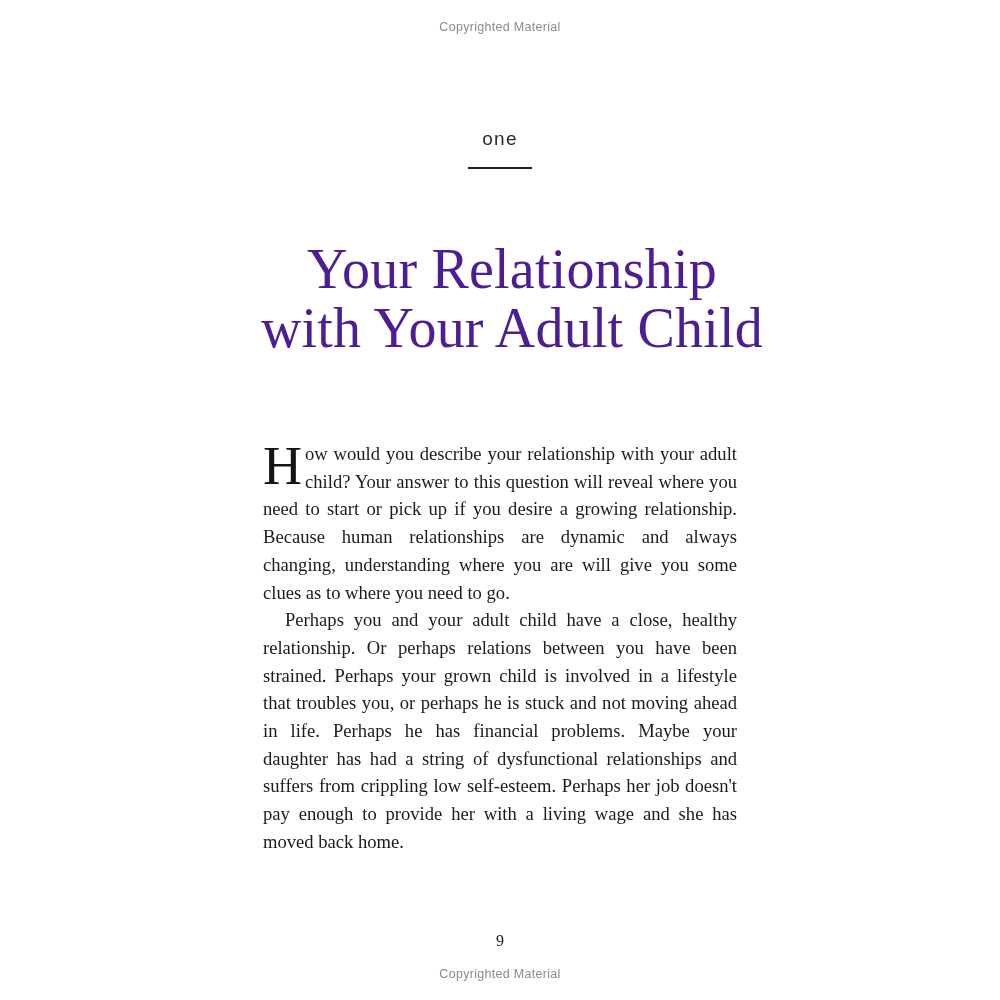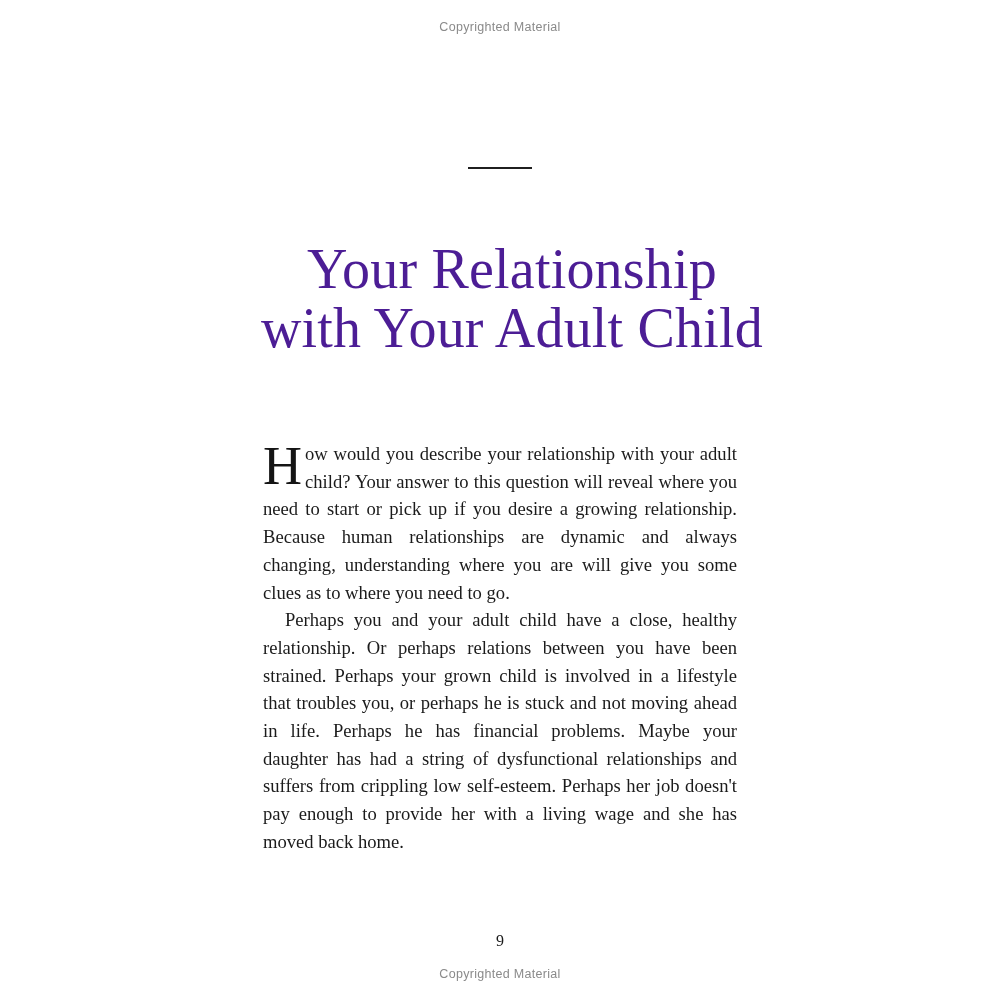--- a/index.html
+++ b/index.html
@@ -122,20 +122,23 @@
     color: #1b1b1b;
   }
 </style>
 </head>
 <body>
 
 <div class="page">
 
   <div class="watermark-top">Copyrighted Material</div>
 
+  <div class="chapter-number">
+    <span class="word">one</span>
+  </div>
 
   <div class="chapter-rule"></div>
 
   <h1 class="chapter-title">
     <span class="line">Your Relationship</span>
     <span class="line">with Your Adult Child</span>
   </h1>
 
   <div class="body-text">
     <p class="dropcap-para">

